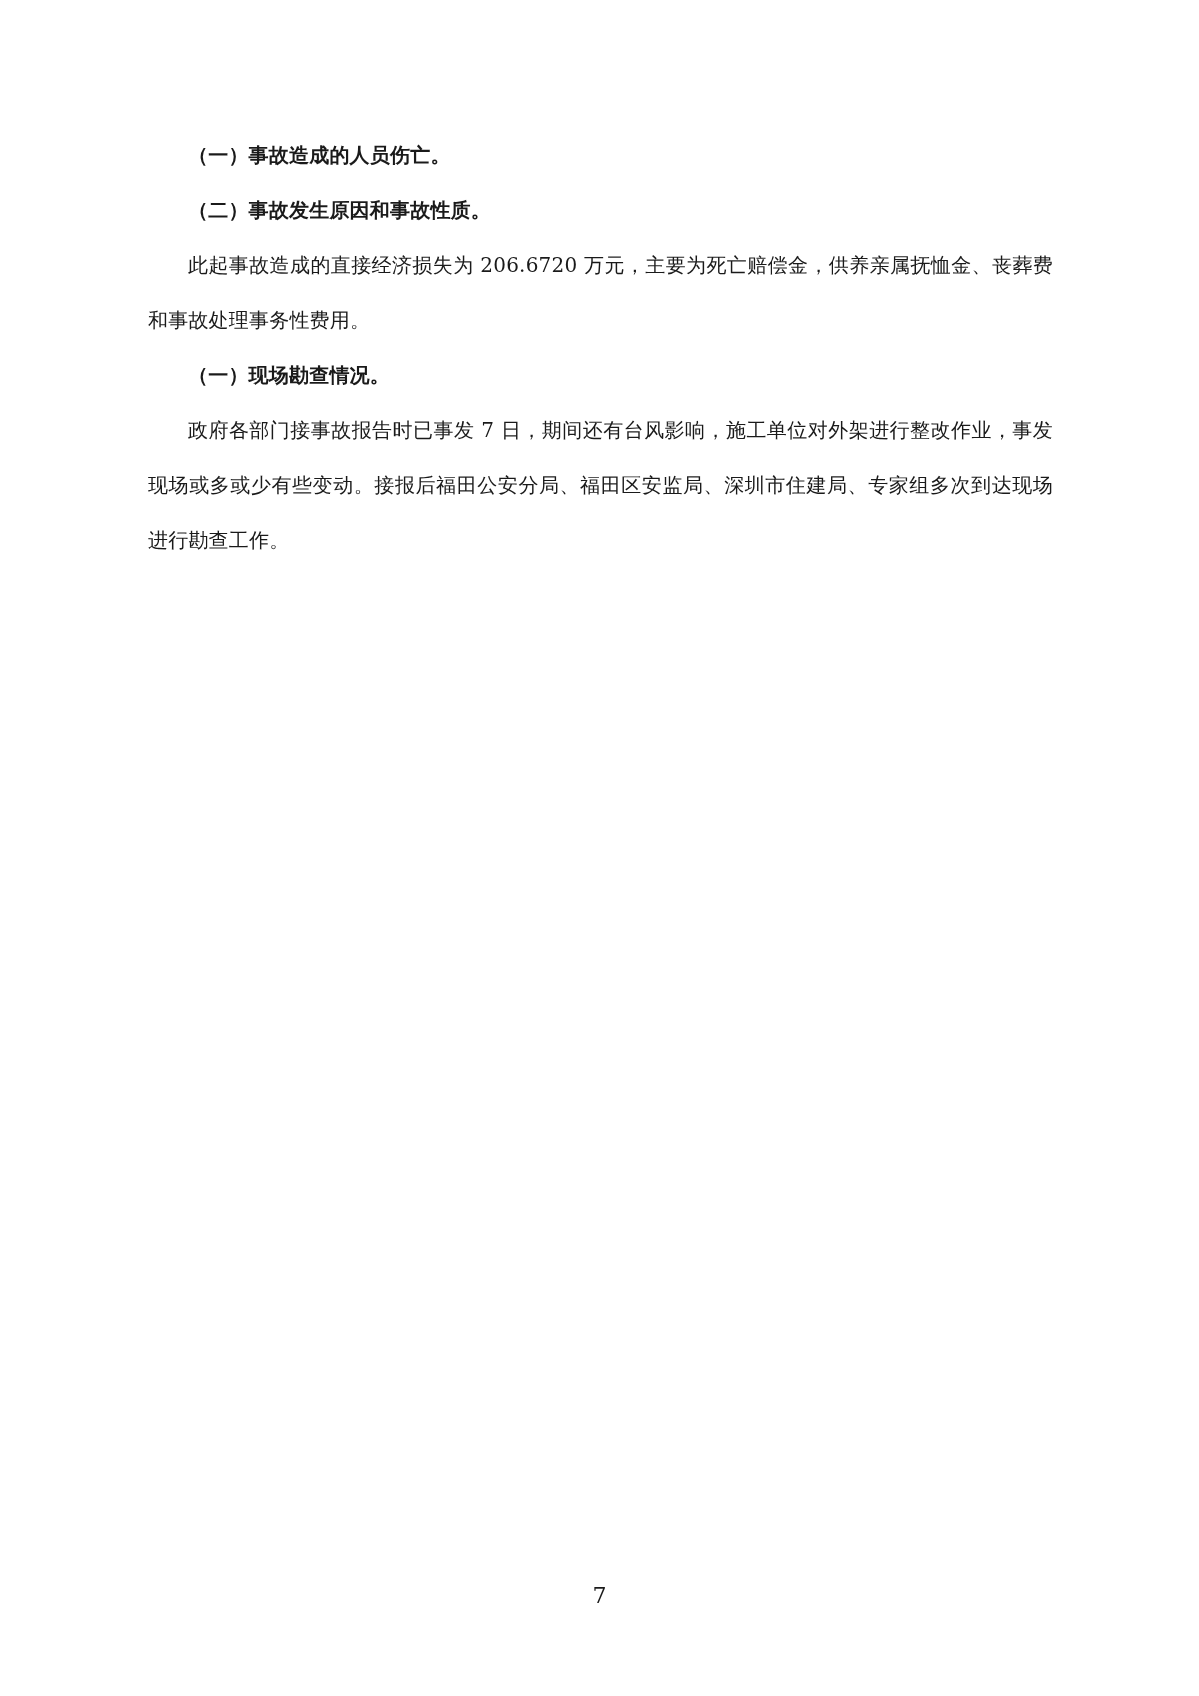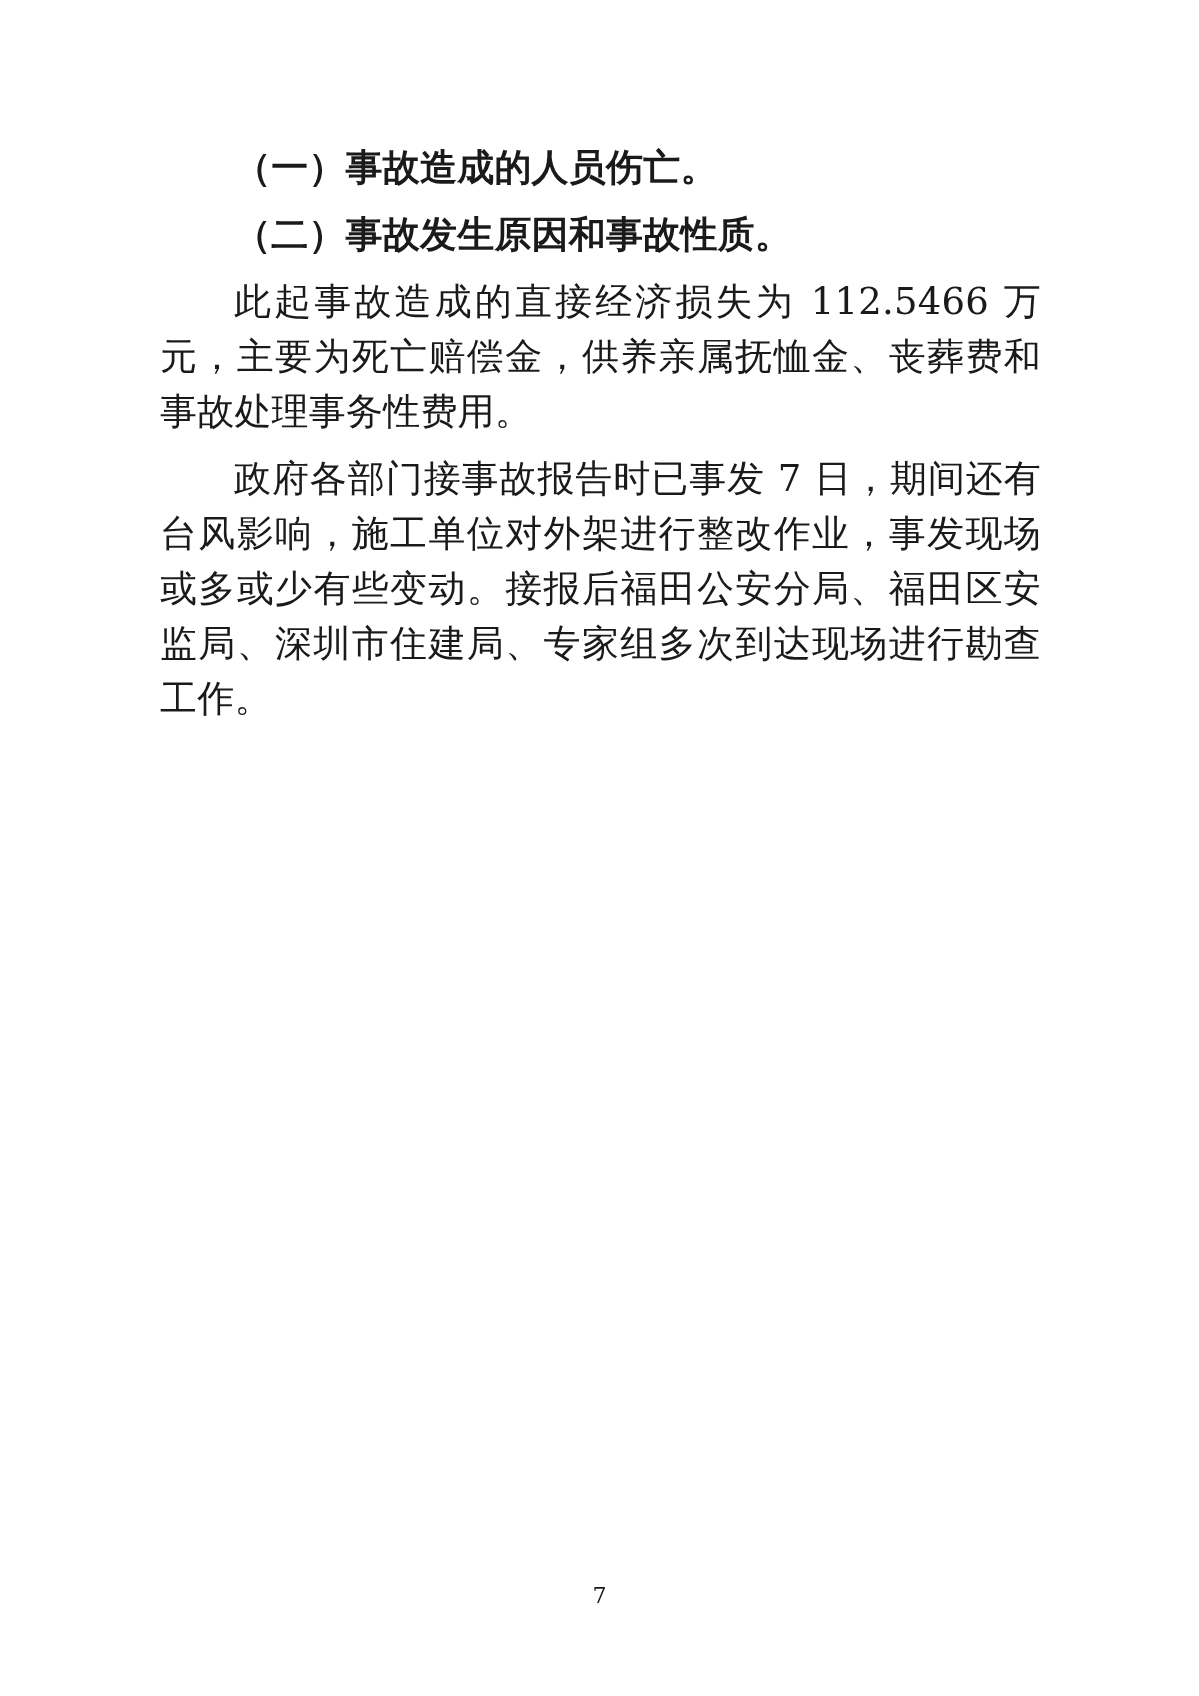--- a/index.html
+++ b/index.html
@@ -20,22 +20,22 @@
     width: 1199px;
     height: 1696px;
     padding: 128px 148px 60px 148px;
     position: relative;
   }
   .doc-body {
     width: 905px;
     margin: 0 auto;
   }
   p {
-    margin: 12px;
-    font-size: 37px;
+    margin: 0;
+    font-size: 20px;
     line-height: 55px;
     text-align: justify;
     text-justify: inter-ideograph;
     letter-spacing: 0.2px;
   }
   p.heading {
     font-weight: bold;
     text-indent: 2em;
     text-align: left;
   }
@@ -58,22 +58,23 @@
 
 <div class="page">
   <div class="doc-body">
 
     <p class="heading">（一）事故造成的人员伤亡。</p>
 
 
 
     <p class="heading">（二）事故发生原因和事故性质。</p>
 
-    <p class="para">此起事故造成的直接经济损失为 112.5466 万元，主要为死亡赔偿金，供养亲属抚恤金、丧葬费和事故处理事务性费用。</p>
+    <p class="para">此起事故造成的直接经济损失为 206.6720 万元，主要为死亡赔偿金，供养亲属抚恤金、丧葬费和事故处理事务性费用。</p>
 
 
+    <p class="heading">（一）现场勘查情况。</p>
 
     <p class="para">政府各部门接事故报告时已事发 7 日，期间还有台风影响，施工单位对外架进行整改作业，事发现场或多或少有些变动。接报后福田公安分局、福田区安监局、深圳市住建局、专家组多次到达现场进行勘查工作。</p>
 
   </div>
 
   <div class="page-number">7</div>
 </div>
 
 </body></html>

